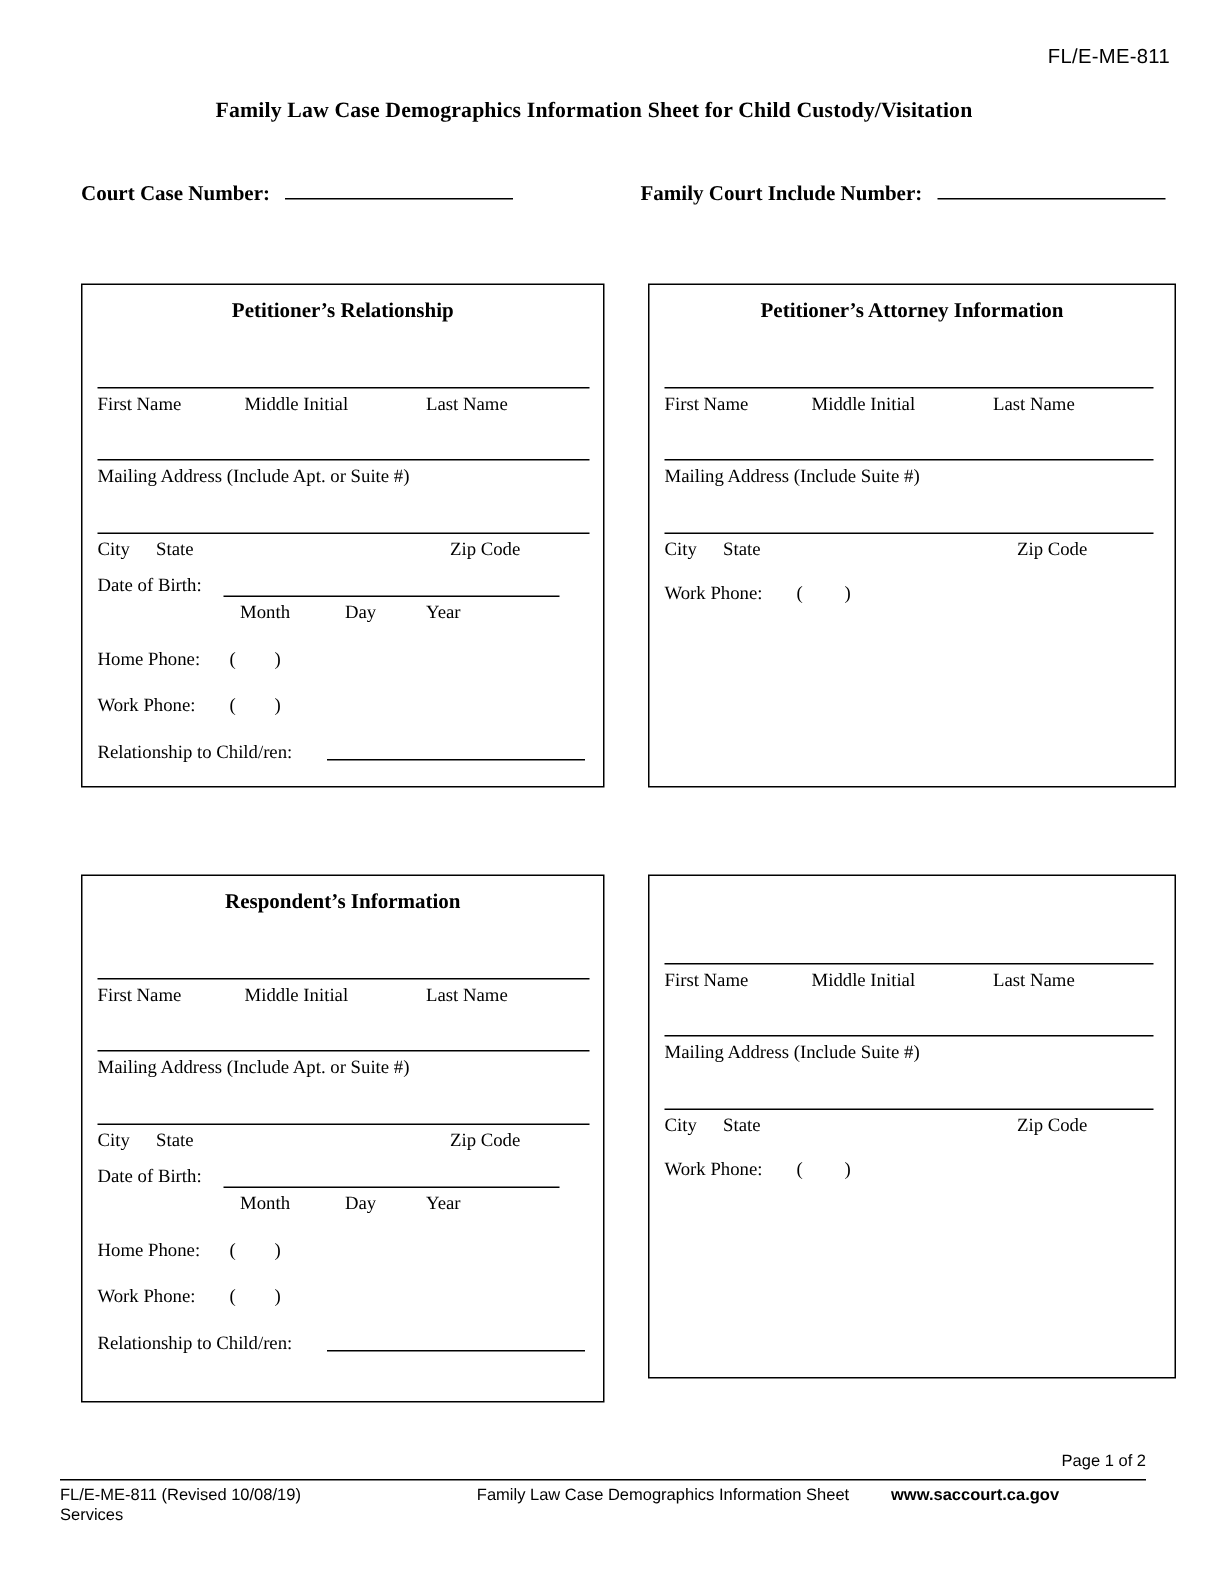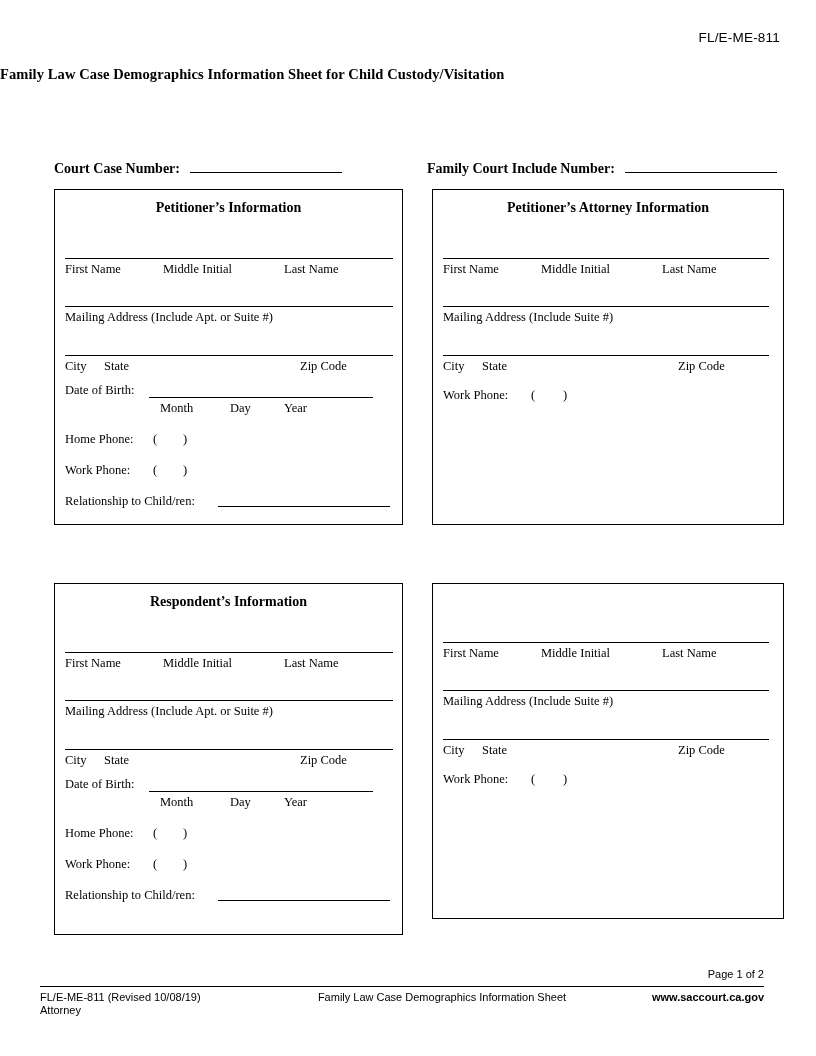--- a/index.html
+++ b/index.html
@@ -27,37 +27,36 @@
     right: 36px;
     font-size: 13.5px;
     font-family: "Liberation Sans", sans-serif;
     letter-spacing: 0.2px;
   }
   .doc-title {
     position: absolute;
     top: 66px;
     left: 0;
     width: 792px;
-    text-align: left;
+    text-align: center;
     font-size: 14.5px;
     font-weight: bold;
     letter-spacing: 0.1px;
   }
   .case-row {
     position: absolute;
     top: 120px;
     left: 54px;
     width: 726px;
     font-size: 14px;
     font-weight: bold;
   }
   .case-item {
     display: inline-block;
     white-space: nowrap;
-    margin-top: 40px;
   }
   .case-item .lbl {
     font-weight: bold;
   }
   .case-item .rule {
     display: inline-block;
     border-bottom: 1px solid #000;
     height: 12px;
     vertical-align: baseline;
   }
@@ -126,21 +125,20 @@
   .footer-left {
     width: 250px;
     line-height: 1.25;
   }
   .footer-center {
     width: 300px;
     text-align: center;
   }
   .footer-right {
     width: 170px;
-    text-align: right;
     font-weight: bold;
   }
 </style>
 </head>
 <body>
 
 <div class="page">
 
   <div class="form-number">FL/E-ME-811</div>
 
@@ -151,21 +149,21 @@
       <span class="lbl">Court Case Number:</span><span class="rule rule-court"></span>
     </span>
     <span class="case-spacer"></span>
     <span class="case-item">
       <span class="lbl">Family Court Include Number:</span><span class="rule rule-fcs"></span>
     </span>
   </div>
 
   <div class="box" style="left:54px; top:189px; width:349px; height:336px;">
     <div class="inner">
-      <div class="box-title">Petitioner’s Information</div>
+      <div class="box-title">Petitioner’s Relationship</div>
 
       <div class="line" style="left:10px; top:58px; width:328px;"></div>
       <div class="txt" style="left:10px; top:62px;">First Name</div>
       <div class="txt" style="left:108px; top:62px;">Middle Initial</div>
       <div class="txt" style="left:229px; top:62px;">Last Name</div>
 
       <div class="line" style="left:10px; top:106px; width:328px;"></div>
       <div class="txt" style="left:10px; top:110px;">Mailing Address (Include Apt. or Suite #)</div>
 
       <div class="line" style="left:10px; top:155px; width:328px;"></div>
@@ -272,20 +270,20 @@
       <div class="txt" style="left:130px; top:188px;">)</div>
     </div>
   </div>
 
   <div class="footer">
     <div class="footer-pageno">Page 1 of 2</div>
     <div class="footer-rule"></div>
     <div class="footer-cols">
       <div class="footer-left">
         <div>FL/E-ME-811 (Revised 10/08/19)</div>
-        <div>Attorney</div>
+        <div>Services</div>
       </div>
       <div class="footer-center">Family Law Case Demographics Information Sheet</div>
       <div class="footer-right">www.saccourt.ca.gov</div>
     </div>
   </div>
 
 </div>
 
 </body></html>

